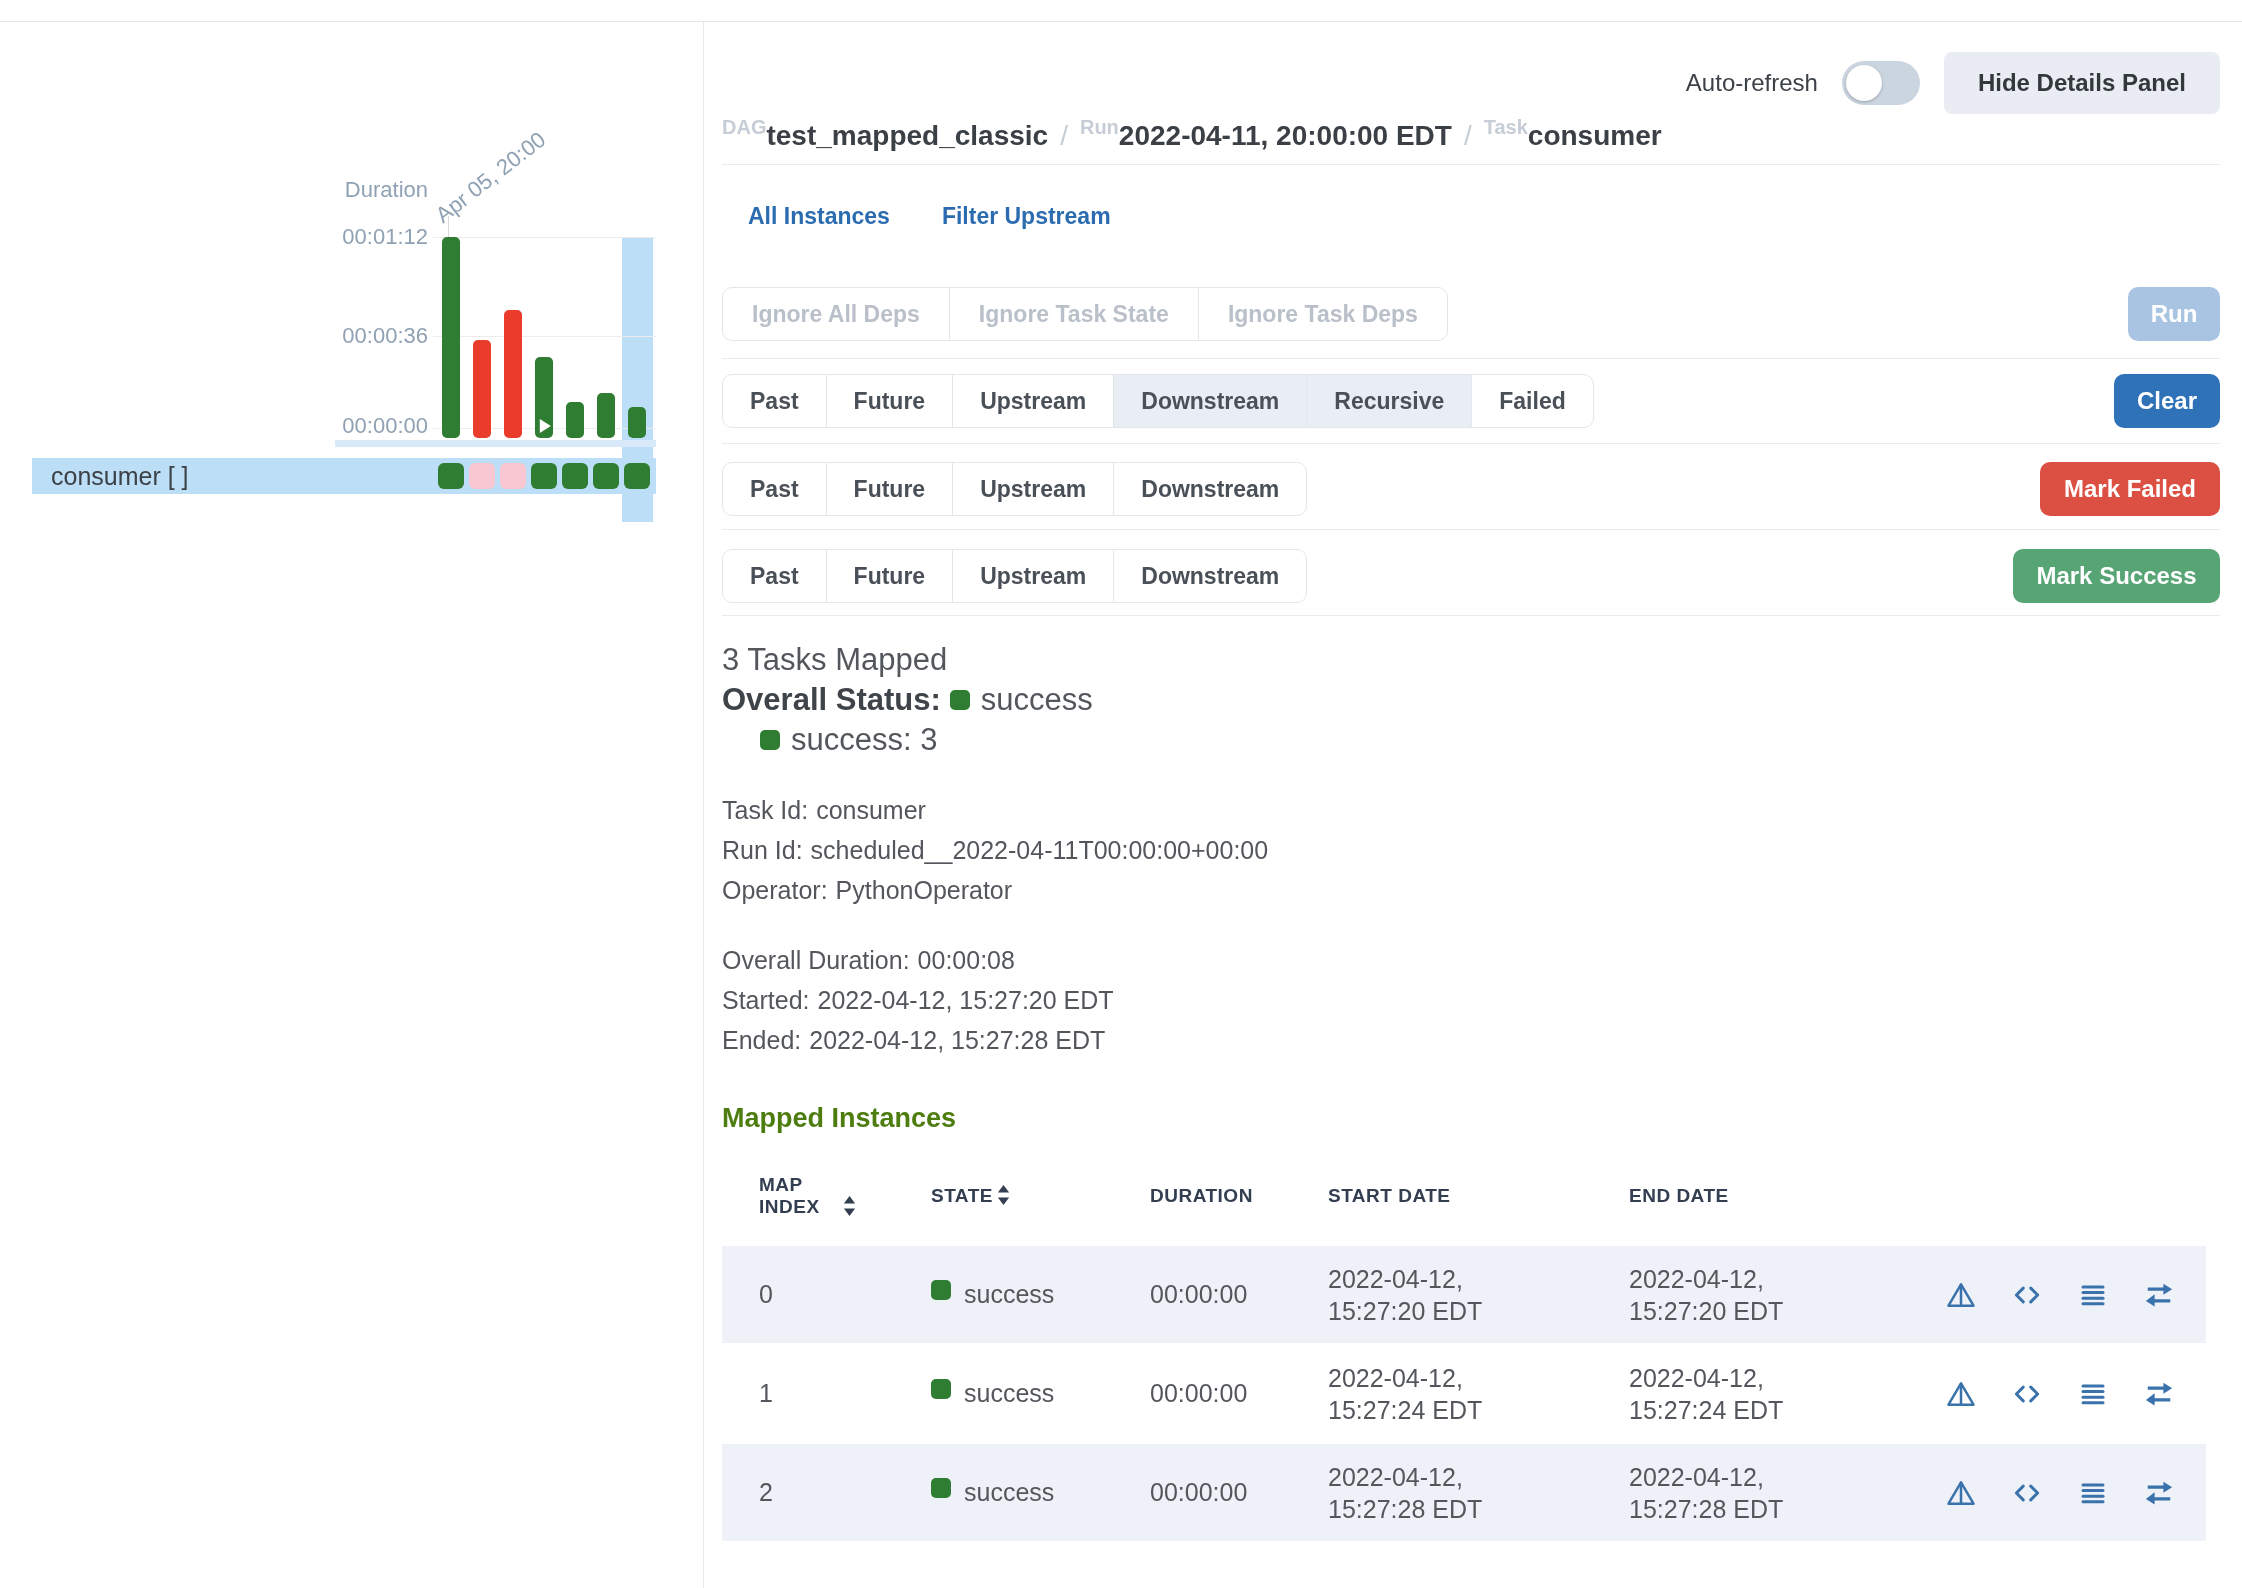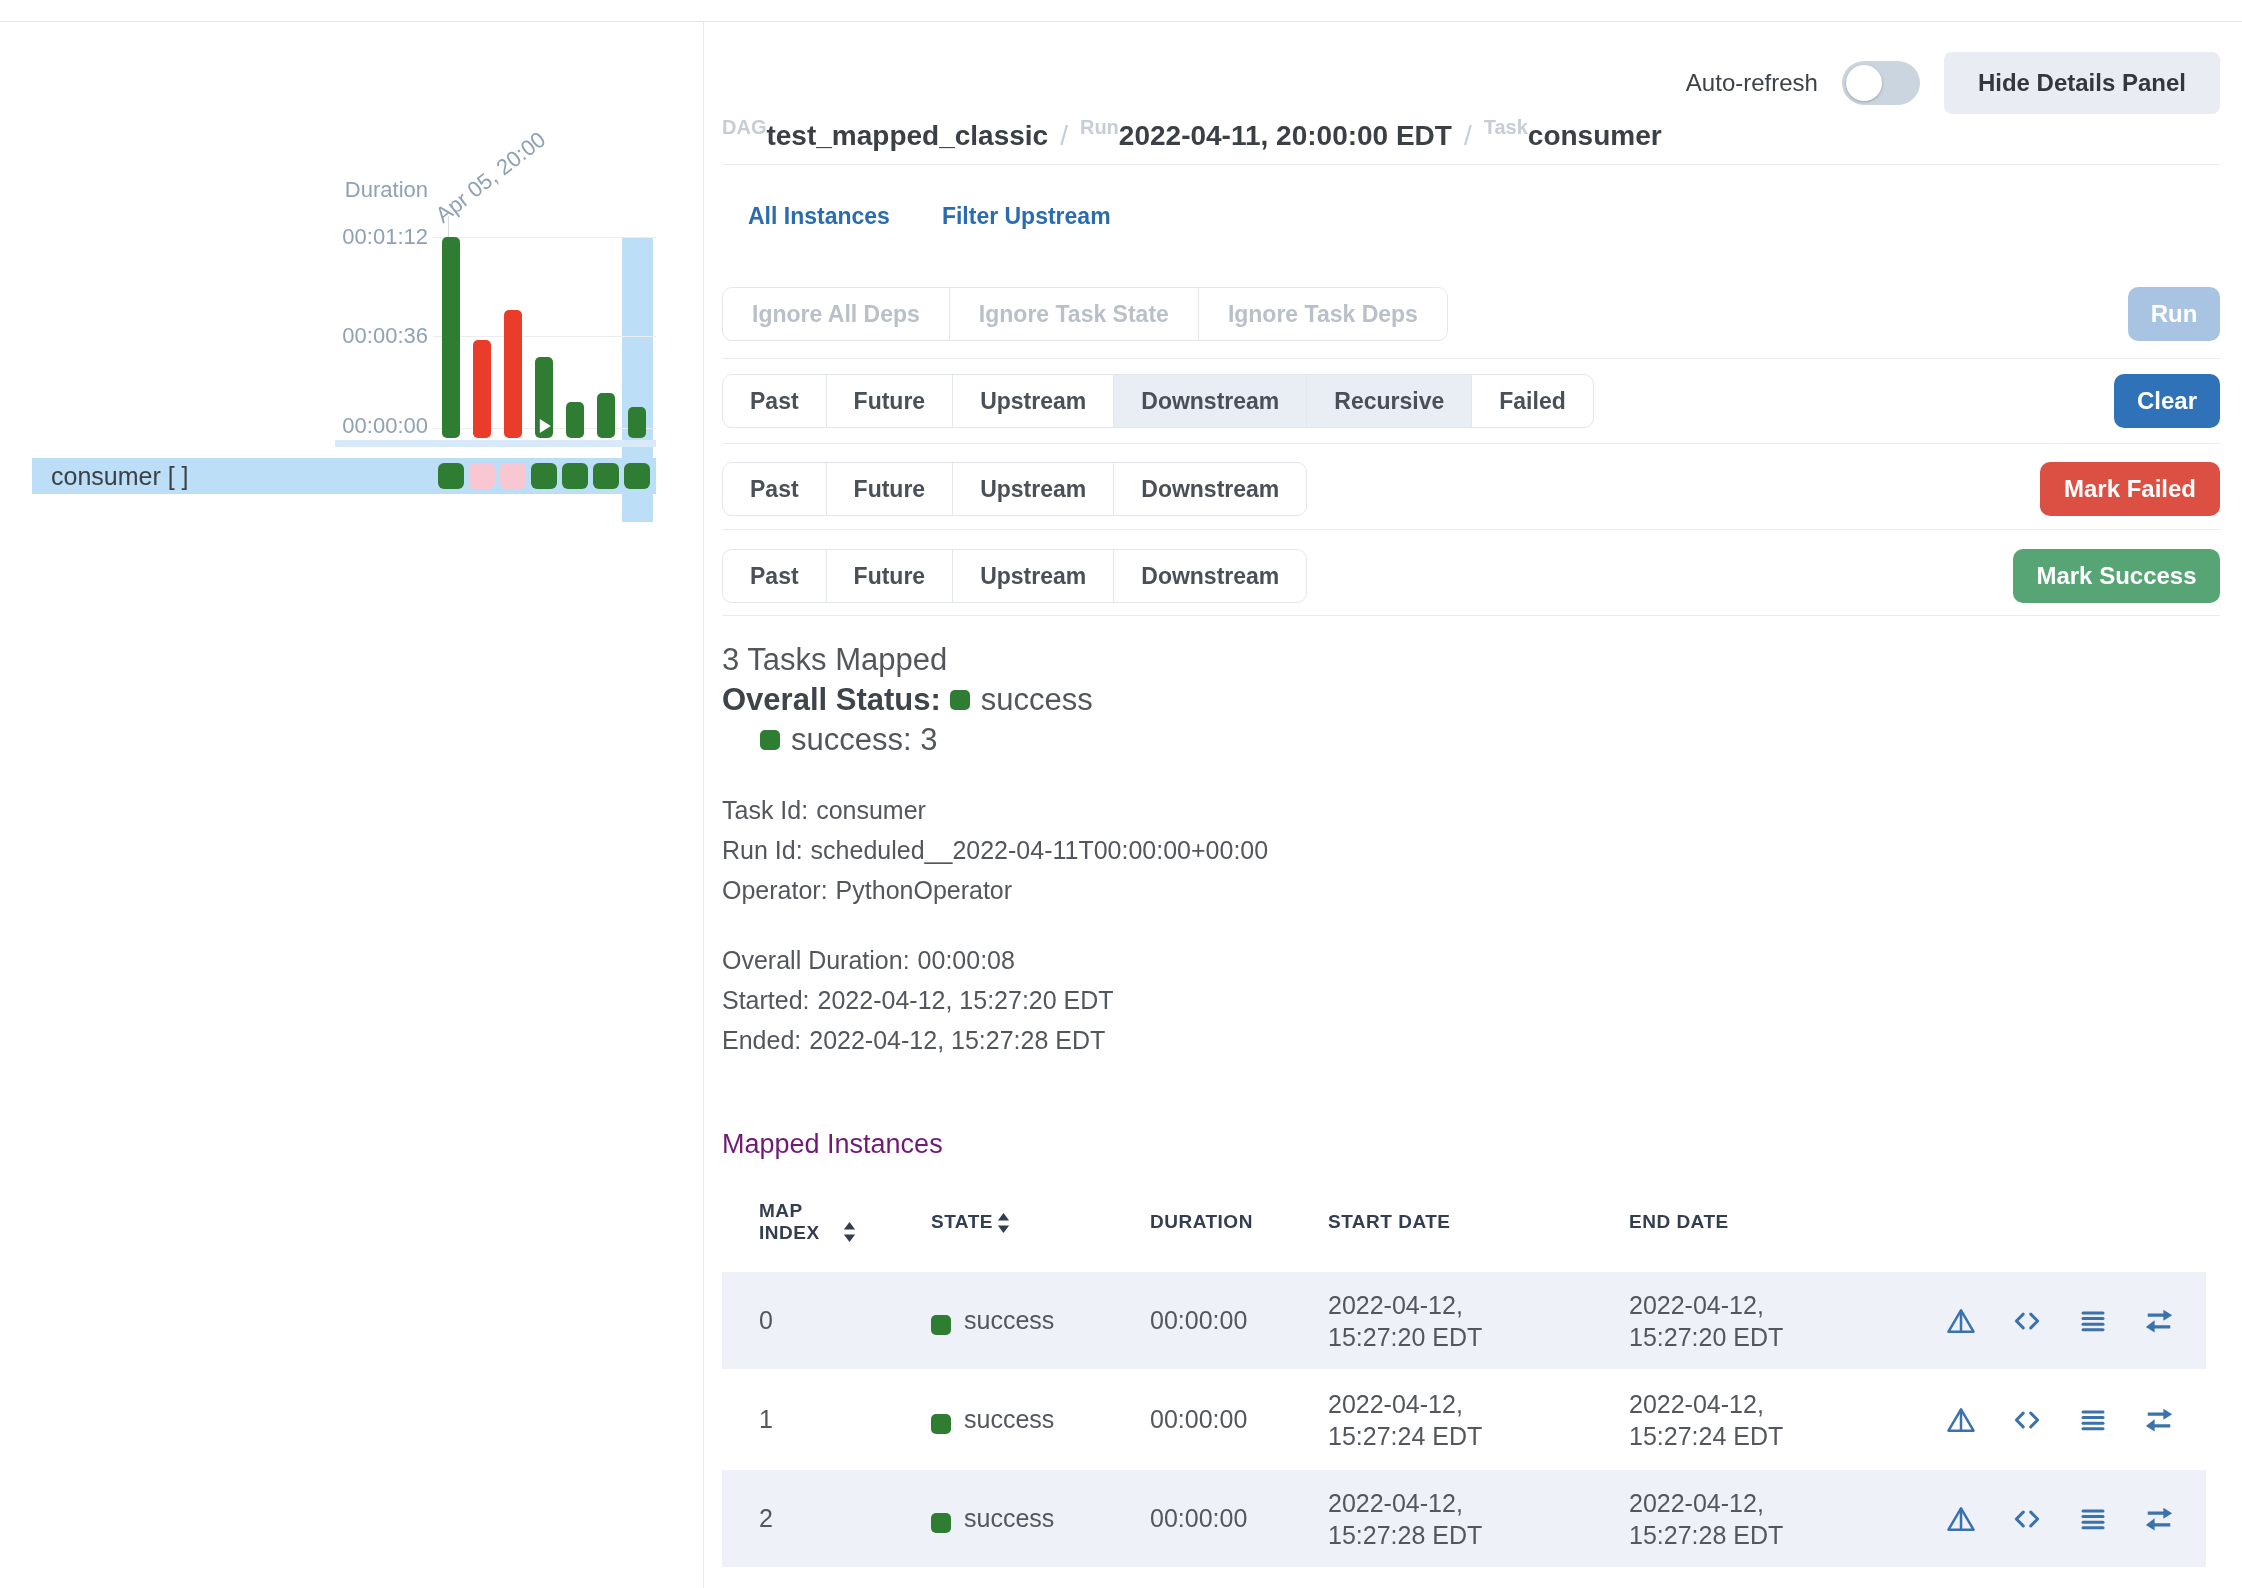--- a/index.html
+++ b/index.html
@@ -63,28 +63,28 @@
 
   .summary { margin-top:29px; font-size:31px; color:#53575c; }
   .sline { height:30px; line-height:30px; margin-bottom:10px; display:flex; align-items:center; }
   .blabel { font-weight:bold; color:#3f444a; margin-right:9px; }
   .st-sq { width:20px; height:20px; border-radius:5px; background:#2e7d32; display:inline-block; margin-right:11px; flex:0 0 auto; }
   .indent { padding-left:38px; }
   .info-block { margin-top:40px; font-size:25px; color:#53575c; }
   .iline { height:30px; line-height:30px; margin-bottom:10px; }
   .ilabel { margin-right:8px; }
 
-  .mi-title { margin-top:73px; font-size:27px; font-weight:normal; color:#701a75; height:32px; line-height:32px; }
+  .mi-title { margin-top:47px; font-size:27px; font-weight:bold; color:#4d7c0f; height:32px; line-height:32px; }
   .mi-table { margin-top:18px; width:1484px; font-size:25px; color:#53575c; }
   .mi-header { display:flex; align-items:center; padding:22px 0 26px; }
   .hcell { font-size:19px; font-weight:bold; color:#333e51; letter-spacing:.5px; line-height:22px; cursor:default; }
   .hsort { cursor:pointer; }
   .cell { }
   .c-index { flex:0 0 209px; padding-left:37px; }
-  .c-state { flex:0 0 219px; display:flex; align-items:flex-end; }
+  .c-state { flex:0 0 219px; display:flex; align-items:flex-start; }
   .c-dur { flex:0 0 178px; }
   .c-start { flex:0 0 301px; }
   .c-end { flex:0 0 316px; }
   .c-actions { flex:1 1 auto; display:flex; align-items:center; justify-content:space-between; padding-right:31px; }
   .h-wrap { display:inline-block; width:80px; vertical-align:bottom; }
   .sort-ic { margin-left:4px; vertical-align:-3px; }
   .mi-row { display:flex; align-items:center; height:97px; margin-top:2px; cursor:pointer; }
   .mi-row.stripe { background:#eef1f7; }
   .c-start, .c-end { white-space:pre-line; line-height:32px; }
   .row-state-sq { width:20px; height:20px; border-radius:5px; display:inline-block; margin-right:13px; flex:0 0 auto; }

